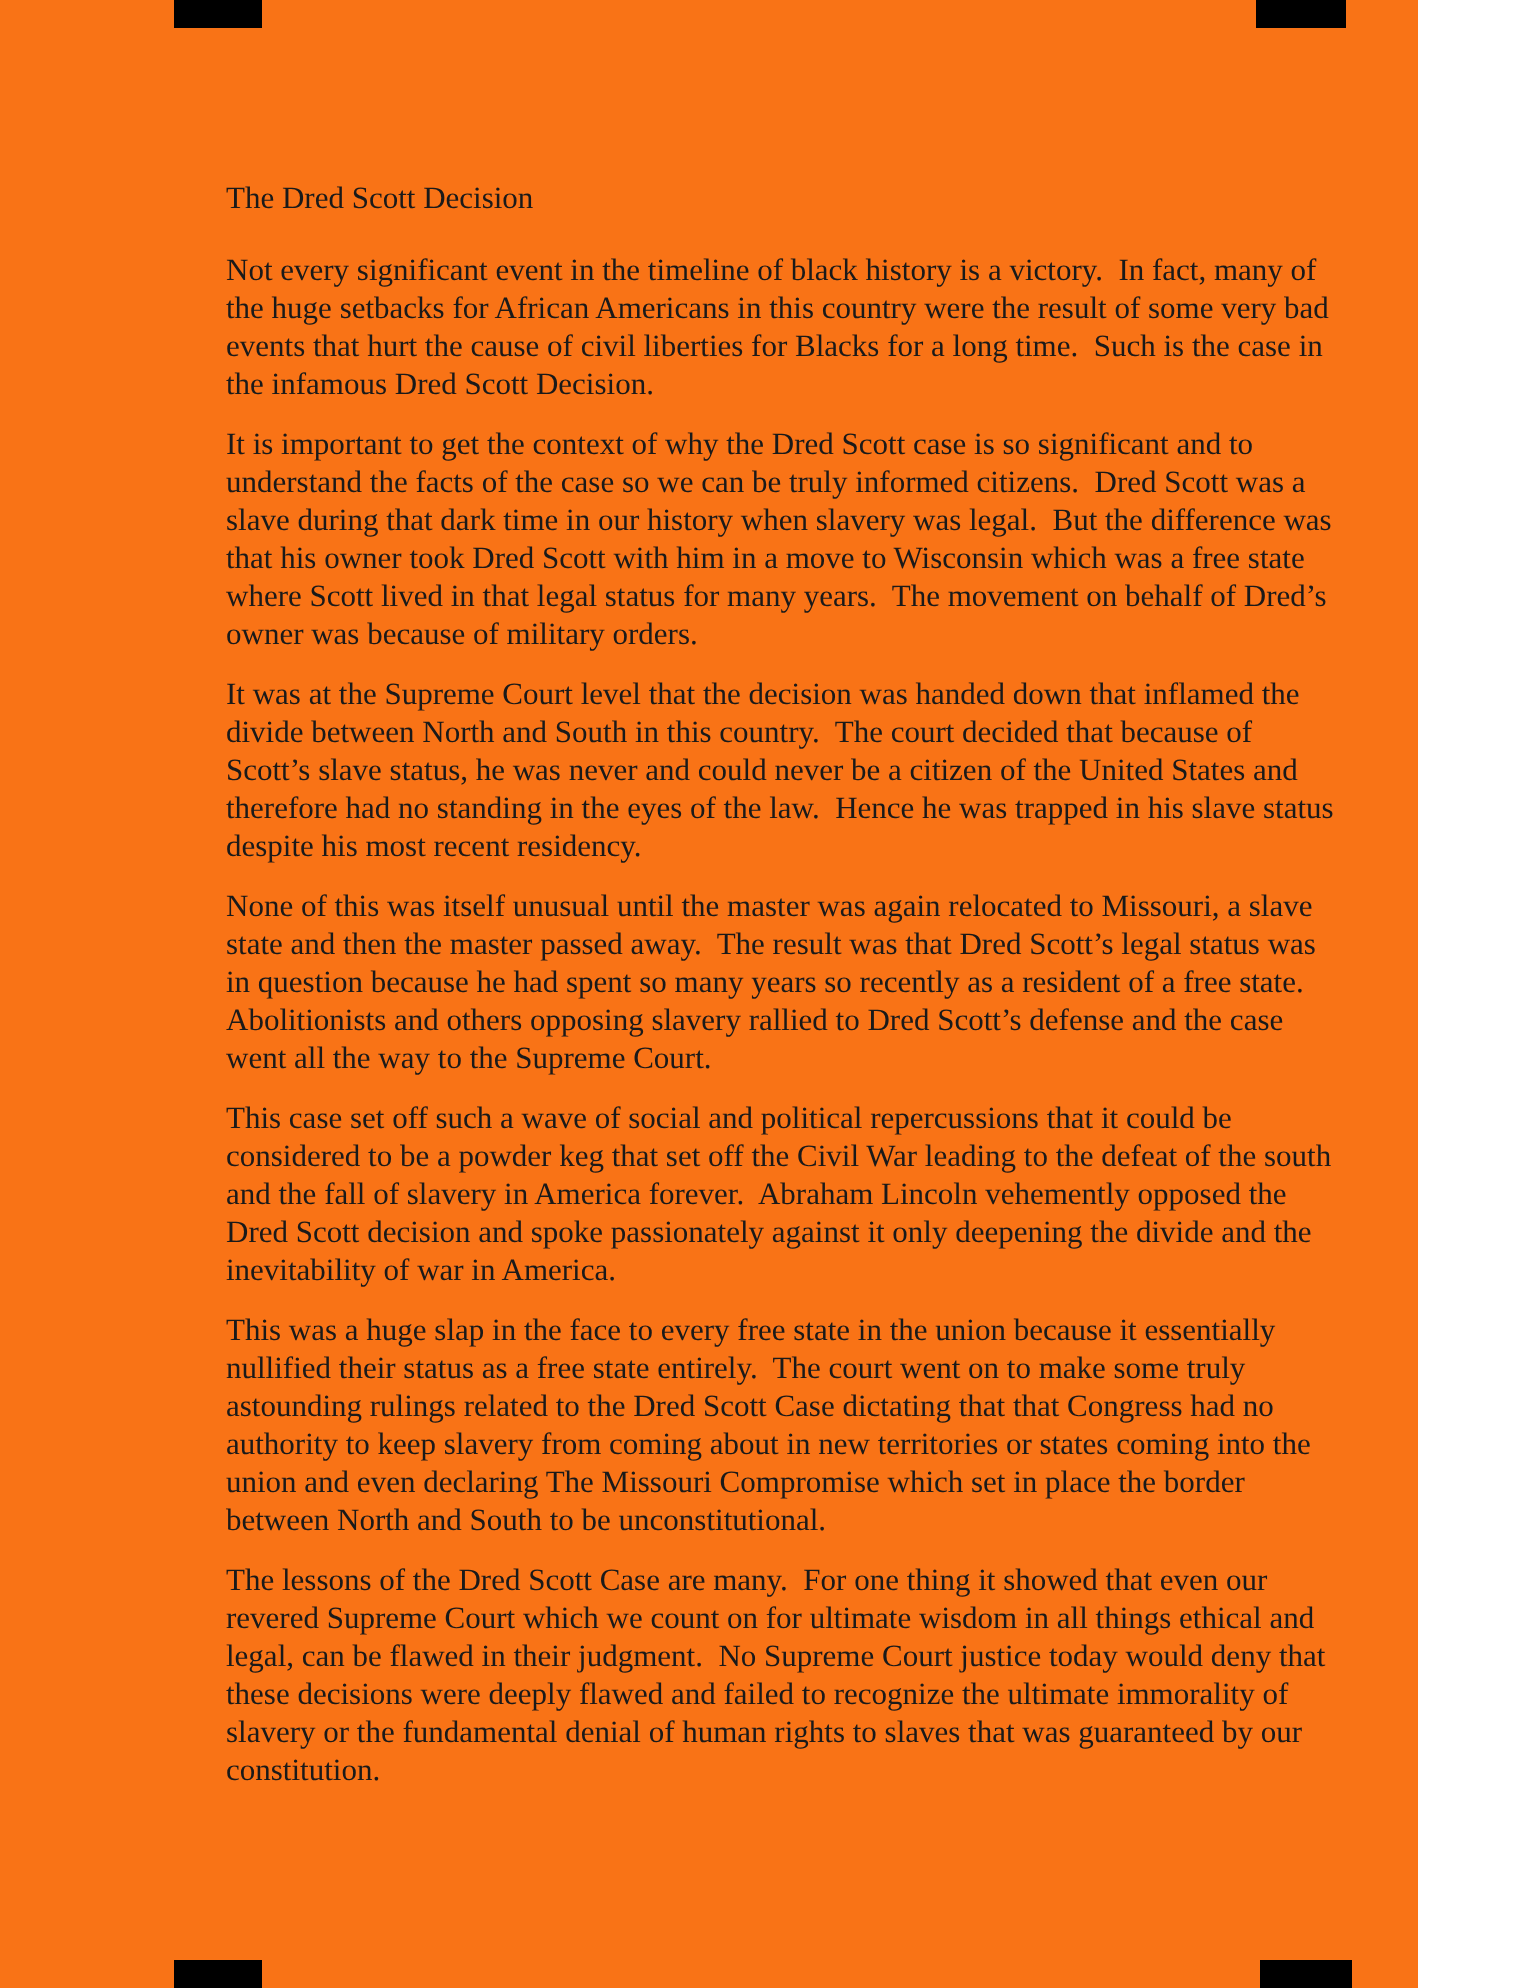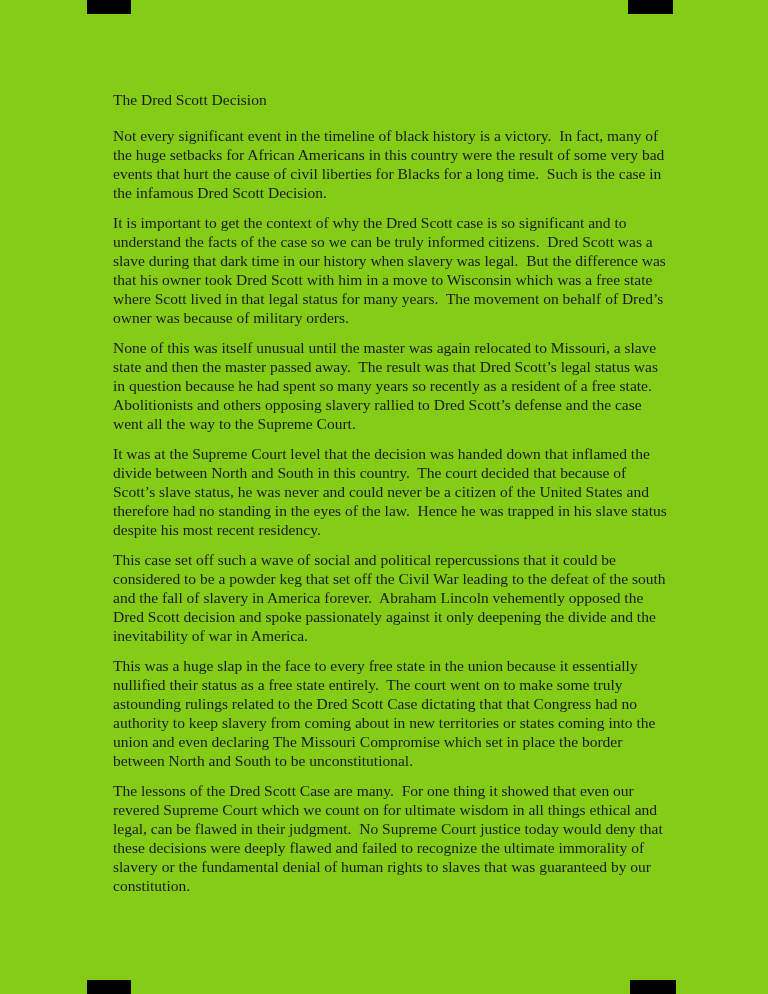--- a/index.html
+++ b/index.html
@@ -2,23 +2,23 @@
 <html><head>
 <meta charset="utf-8">
 <style>
   html, body {
     margin: 0;
     padding: 0;
     background: #ffffff;
   }
   .page {
     position: relative;
-    width: 768px;
+    width: 709px;
     height: 994px;
-    background: #84cc16;
+    background: #f97316;
     overflow: hidden;
     font-family: "Liberation Serif", "DejaVu Serif", serif;
     color: #1a1a1a;
   }
   .corner-mark {
     position: absolute;
     background: #000000;
   }
   .corner-mark.tl { left: 87px;  top: 0;      width: 44px; height: 14px; }
   .corner-mark.tr { left: 628px; top: 0;      width: 45px; height: 14px; }
@@ -59,30 +59,30 @@
     <div class="paragraph">Not every significant event in the timeline of black history is a victory.  In fact, many of
 the huge setbacks for African Americans in this country were the result of some very bad
 events that hurt the cause of civil liberties for Blacks for a long time.  Such is the case in
 the infamous Dred Scott Decision.</div>
     <div class="paragraph">It is important to get the context of why the Dred Scott case is so significant and to
 understand the facts of the case so we can be truly informed citizens.  Dred Scott was a
 slave during that dark time in our history when slavery was legal.  But the difference was
 that his owner took Dred Scott with him in a move to Wisconsin which was a free state
 where Scott lived in that legal status for many years.  The movement on behalf of Dred’s
 owner was because of military orders.</div>
+    <div class="paragraph">It was at the Supreme Court level that the decision was handed down that inflamed the
+divide between North and South in this country.  The court decided that because of
+Scott’s slave status, he was never and could never be a citizen of the United States and
+therefore had no standing in the eyes of the law.  Hence he was trapped in his slave status
+despite his most recent residency.</div>
     <div class="paragraph">None of this was itself unusual until the master was again relocated to Missouri, a slave
 state and then the master passed away.  The result was that Dred Scott’s legal status was
 in question because he had spent so many years so recently as a resident of a free state.
 Abolitionists and others opposing slavery rallied to Dred Scott’s defense and the case
 went all the way to the Supreme Court.</div>
-    <div class="paragraph">It was at the Supreme Court level that the decision was handed down that inflamed the
-divide between North and South in this country.  The court decided that because of
-Scott’s slave status, he was never and could never be a citizen of the United States and
-therefore had no standing in the eyes of the law.  Hence he was trapped in his slave status
-despite his most recent residency.</div>
     <div class="paragraph">This case set off such a wave of social and political repercussions that it could be
 considered to be a powder keg that set off the Civil War leading to the defeat of the south
 and the fall of slavery in America forever.  Abraham Lincoln vehemently opposed the
 Dred Scott decision and spoke passionately against it only deepening the divide and the
 inevitability of war in America.</div>
     <div class="paragraph">This was a huge slap in the face to every free state in the union because it essentially
 nullified their status as a free state entirely.  The court went on to make some truly
 astounding rulings related to the Dred Scott Case dictating that that Congress had no
 authority to keep slavery from coming about in new territories or states coming into the
 union and even declaring The Missouri Compromise which set in place the border

